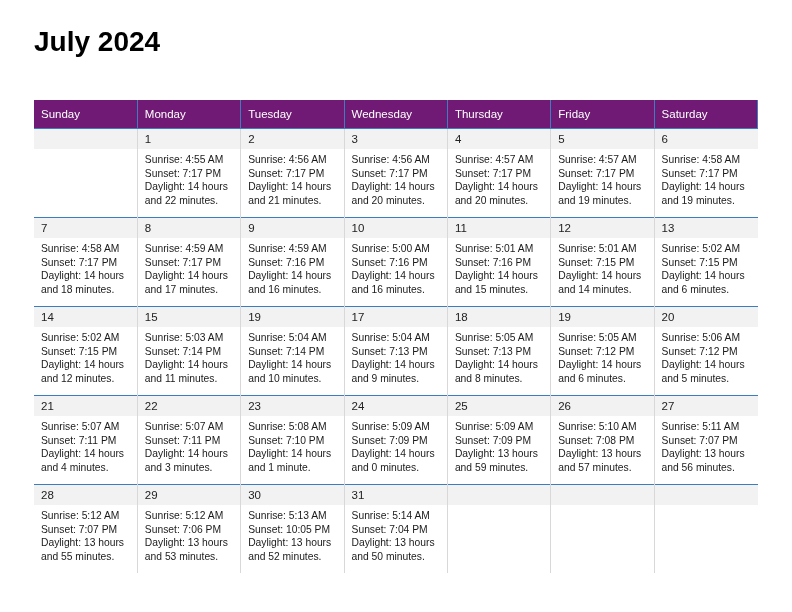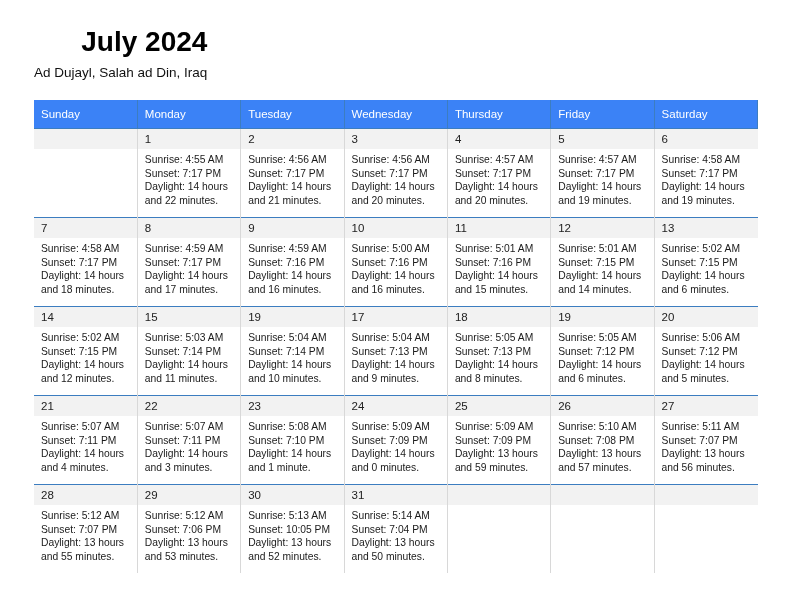--- a/index.html
+++ b/index.html
@@ -77,21 +77,21 @@
   }
 
   
   .cal {
     margin-top: 12px;
     width: 724px;
     border-collapse: collapse;
     table-layout: fixed;
   }
   .cal th {
-    background: #3b82f6;
+    background: #701a75;
     color: #ffffff;
     font-weight: normal;
     font-size: 11.5px;
     text-align: left;
     padding: 5px 0 5px 7px;
     height: 18px;
     border-right: 1px solid #3c7dc0;
   }
   .weekrow > td {
     vertical-align: top;
@@ -123,21 +123,20 @@
 </head>
 <body>
 
 <div class="page">
 
   <div class="topbar">
 
 
     <div class="titlewrap">
       <div class="cal-title">July 2024</div>
-      <div class="cal-sub">Ad Dujayl, Salah ad Din, Iraq</div>
     </div>
 
   </div>
 
   <table class="cal">
     <thead>
       <tr id="hdr-row">
           <th>Sunday</th>
           <th>Monday</th>
           <th>Tuesday</th>

